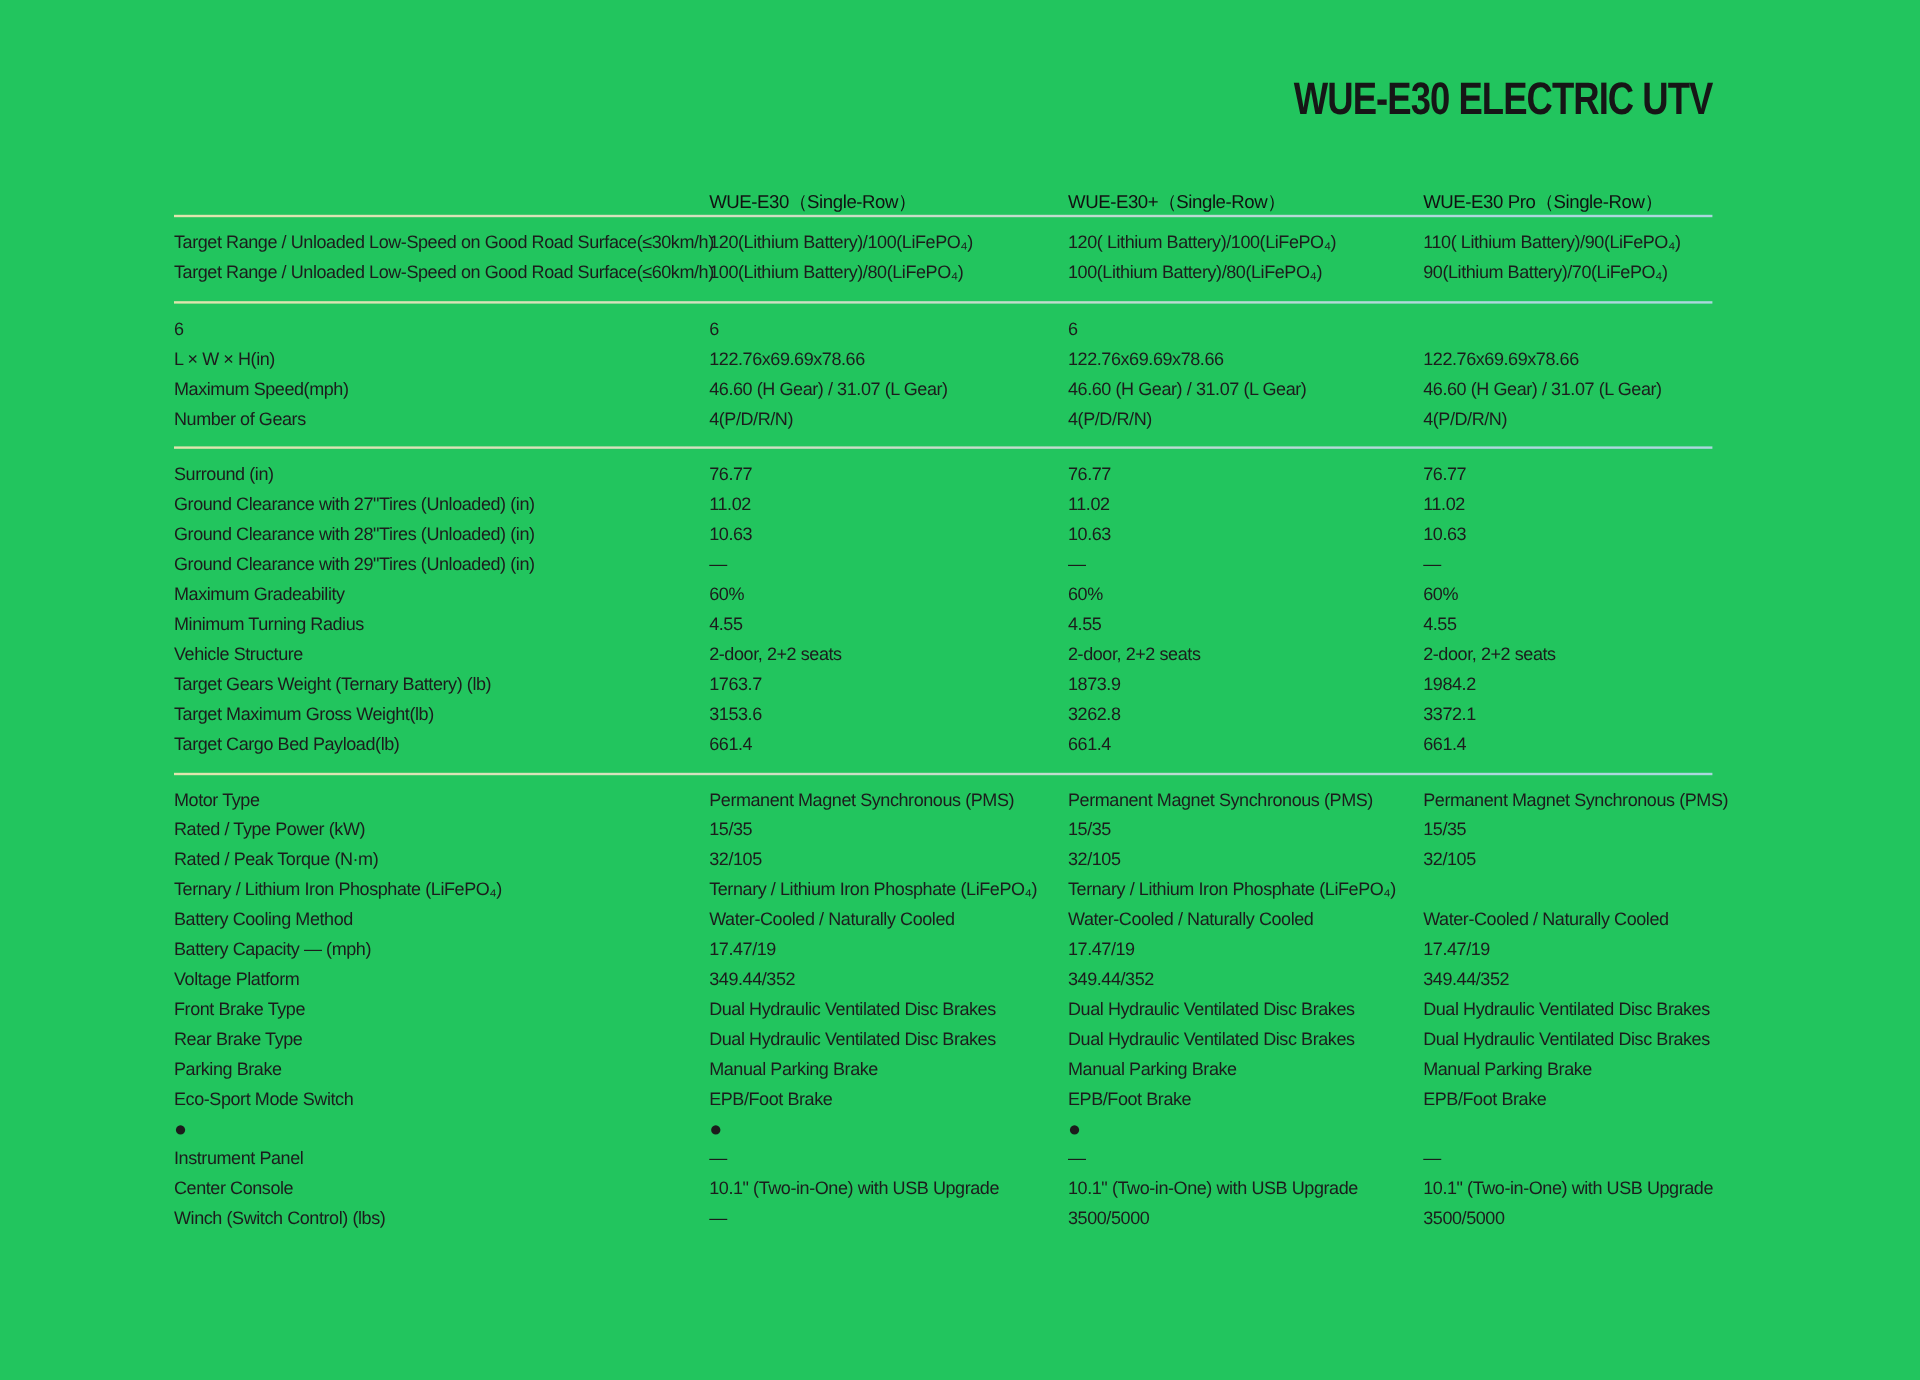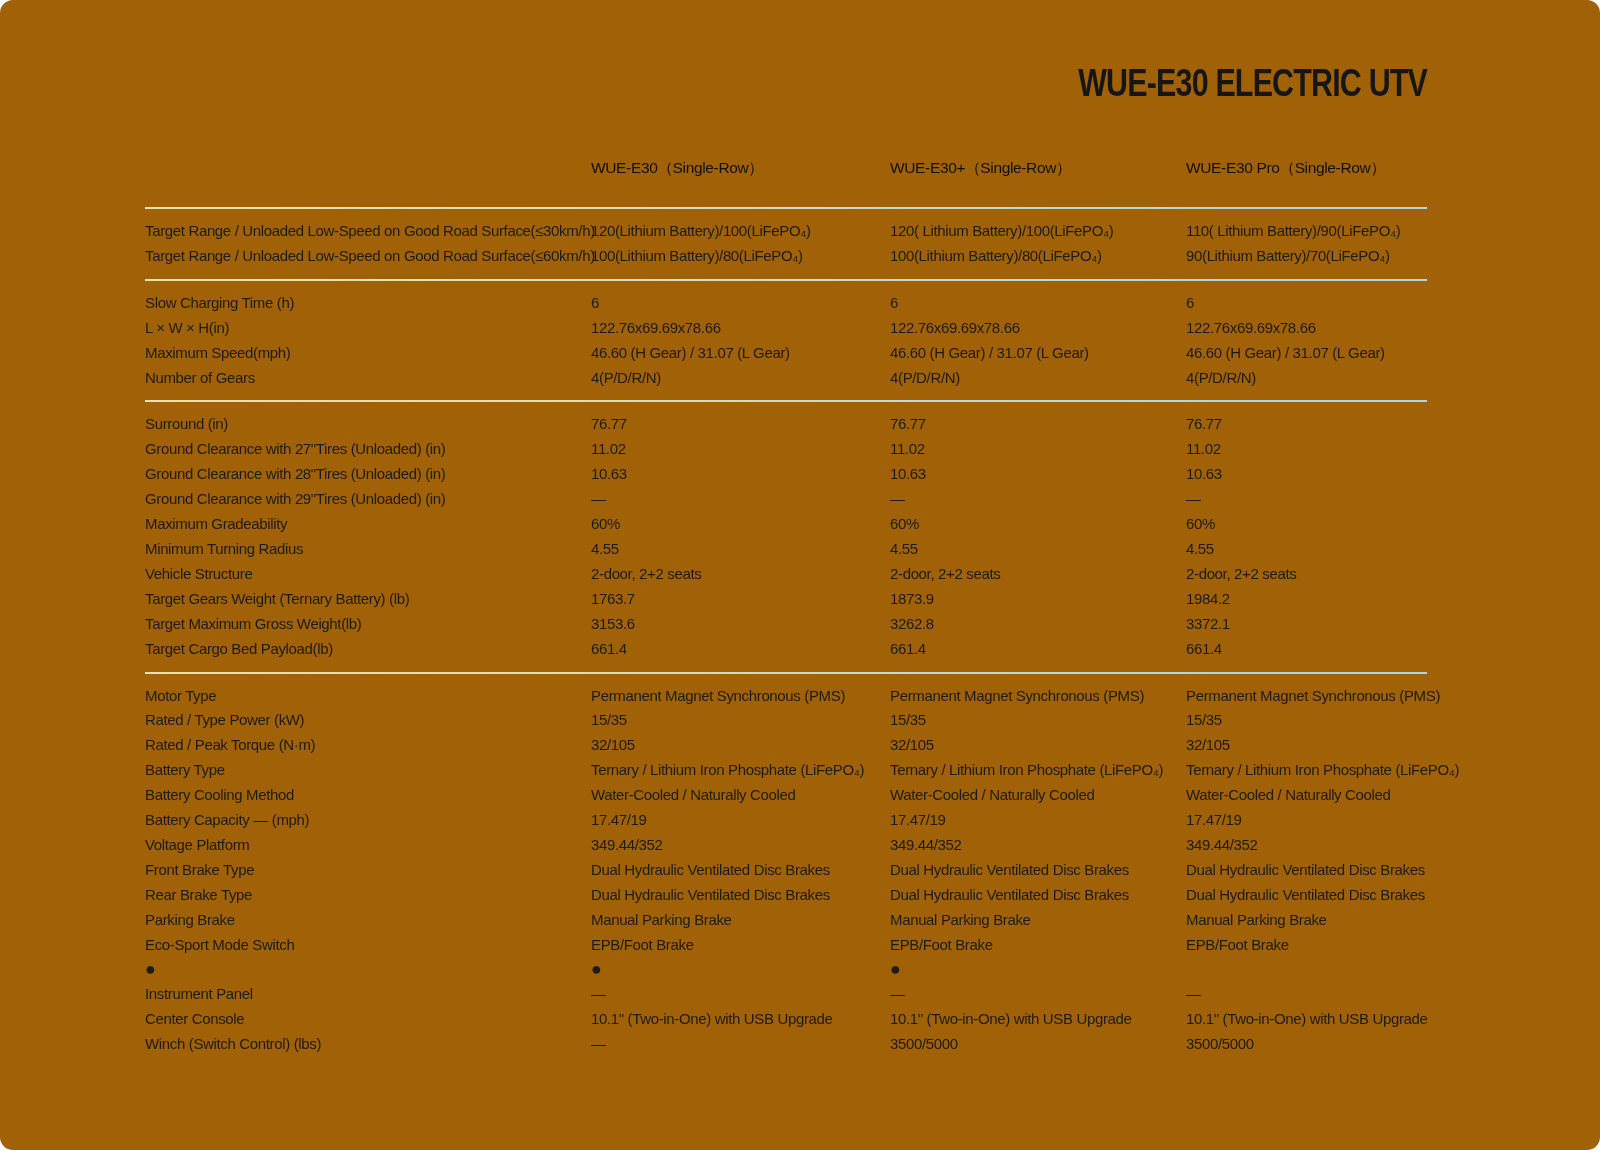--- a/index.html
+++ b/index.html
@@ -5,21 +5,21 @@
   html, body {
     margin: 0;
     padding: 0;
     width: 1600px;
     height: 1150px;
     background: #ffffff;
     overflow: hidden;
     font-family: "Liberation Sans", "DejaVu Sans", sans-serif;
     color: #1d1d1d;
   }
-  .page { position: relative; width: 1600px; height: 1150px; background: #a16207; border-radius: 13px; }
+  .page { position: relative; width: 1600px; height: 1150px; background: #22c55e; }
 
   .title {
     position: absolute;
     top: 62px;
     right: 173px;
     margin: 0;
     font-size: 38px;
     font-weight: 700;
     color: #161616;
     letter-spacing: -1px;
@@ -41,21 +41,21 @@
     align-items: baseline;
   }
 
   .cell {
     white-space: nowrap;
     font-size: 15px;
     letter-spacing: -0.35px;
     color: #1d1d1d;
   }
 
-  .header-row { padding-top: 4px; padding-bottom: 28px; }
+  .header-row { padding-top: 4px; padding-bottom: 0; }
   .header-row .col-h { font-size: 15.5px; color: #111; }
 
   .divider {
     height: 2px;
     background: linear-gradient(90deg, #dfe5ad 0%, #d7e1bd 30%, #c3dccd 55%, #aed8de 85%, #abd7de 100%);
   }
 
   .section { padding: 10px 0 10px; }
   .row { line-height: 24.9px; }
   .row .label { color: #1c1c1c; }
@@ -91,21 +91,20 @@
           <div class="grid-row row">
             <div class="cell label">Target Range / Unloaded Low-Speed on Good Road Surface(≤60km/h)</div>
             <div class="cell val">100(Lithium Battery)/80(LiFePO₄)</div>
             <div class="cell val">100(Lithium Battery)/80(LiFePO₄)</div>
             <div class="cell val">90(Lithium Battery)/70(LiFePO₄)</div>
           </div>
         </div>
         <div class="divider"></div>
         <div class="section">
           <div class="grid-row row">
-            <div class="cell label">Slow Charging Time (h)</div>
             <div class="cell val">6</div>
             <div class="cell val">6</div>
             <div class="cell val">6</div>
           </div>
           <div class="grid-row row">
             <div class="cell label">L × W × H(in)</div>
             <div class="cell val">122.76x69.69x78.66</div>
             <div class="cell val">122.76x69.69x78.66</div>
             <div class="cell val">122.76x69.69x78.66</div>
           </div>
@@ -199,21 +198,20 @@
             <div class="cell val">15/35</div>
             <div class="cell val">15/35</div>
           </div>
           <div class="grid-row row">
             <div class="cell label">Rated / Peak Torque (N·m)</div>
             <div class="cell val">32/105</div>
             <div class="cell val">32/105</div>
             <div class="cell val">32/105</div>
           </div>
           <div class="grid-row row">
-            <div class="cell label">Battery Type</div>
             <div class="cell val">Ternary / Lithium Iron Phosphate (LiFePO₄)</div>
             <div class="cell val">Ternary / Lithium Iron Phosphate (LiFePO₄)</div>
             <div class="cell val">Ternary / Lithium Iron Phosphate (LiFePO₄)</div>
           </div>
           <div class="grid-row row">
             <div class="cell label">Battery Cooling Method</div>
             <div class="cell val">Water-Cooled / Naturally Cooled</div>
             <div class="cell val">Water-Cooled / Naturally Cooled</div>
             <div class="cell val">Water-Cooled / Naturally Cooled</div>
           </div>

